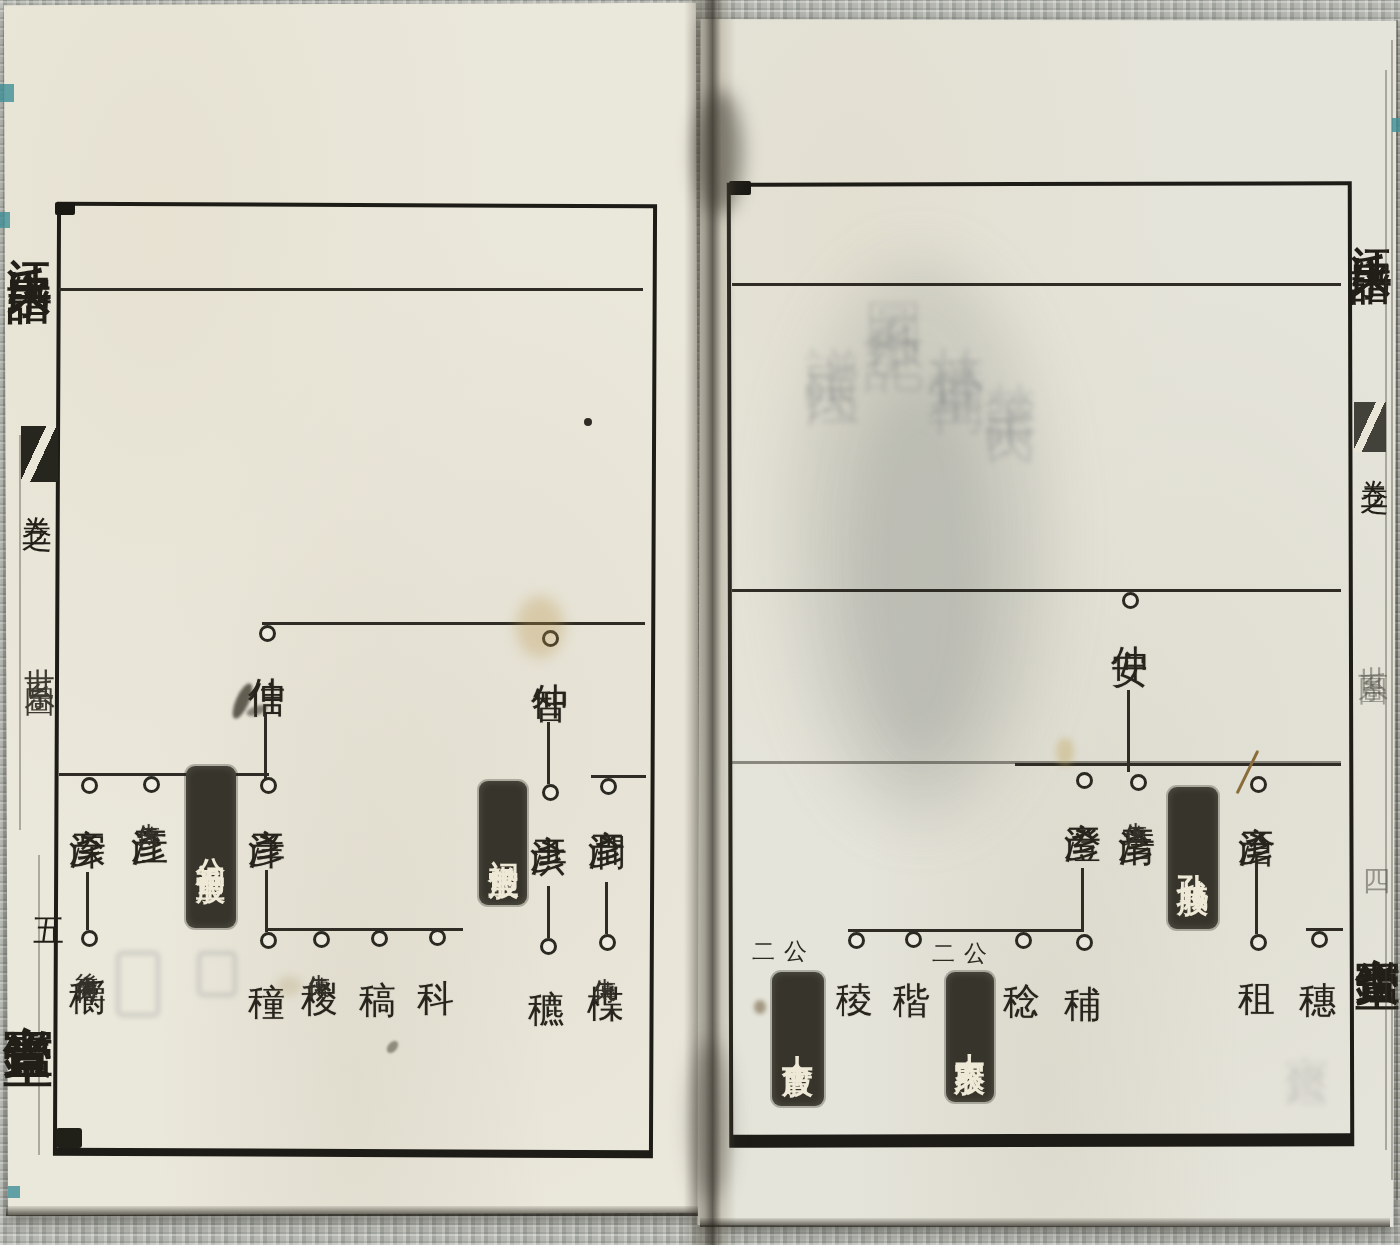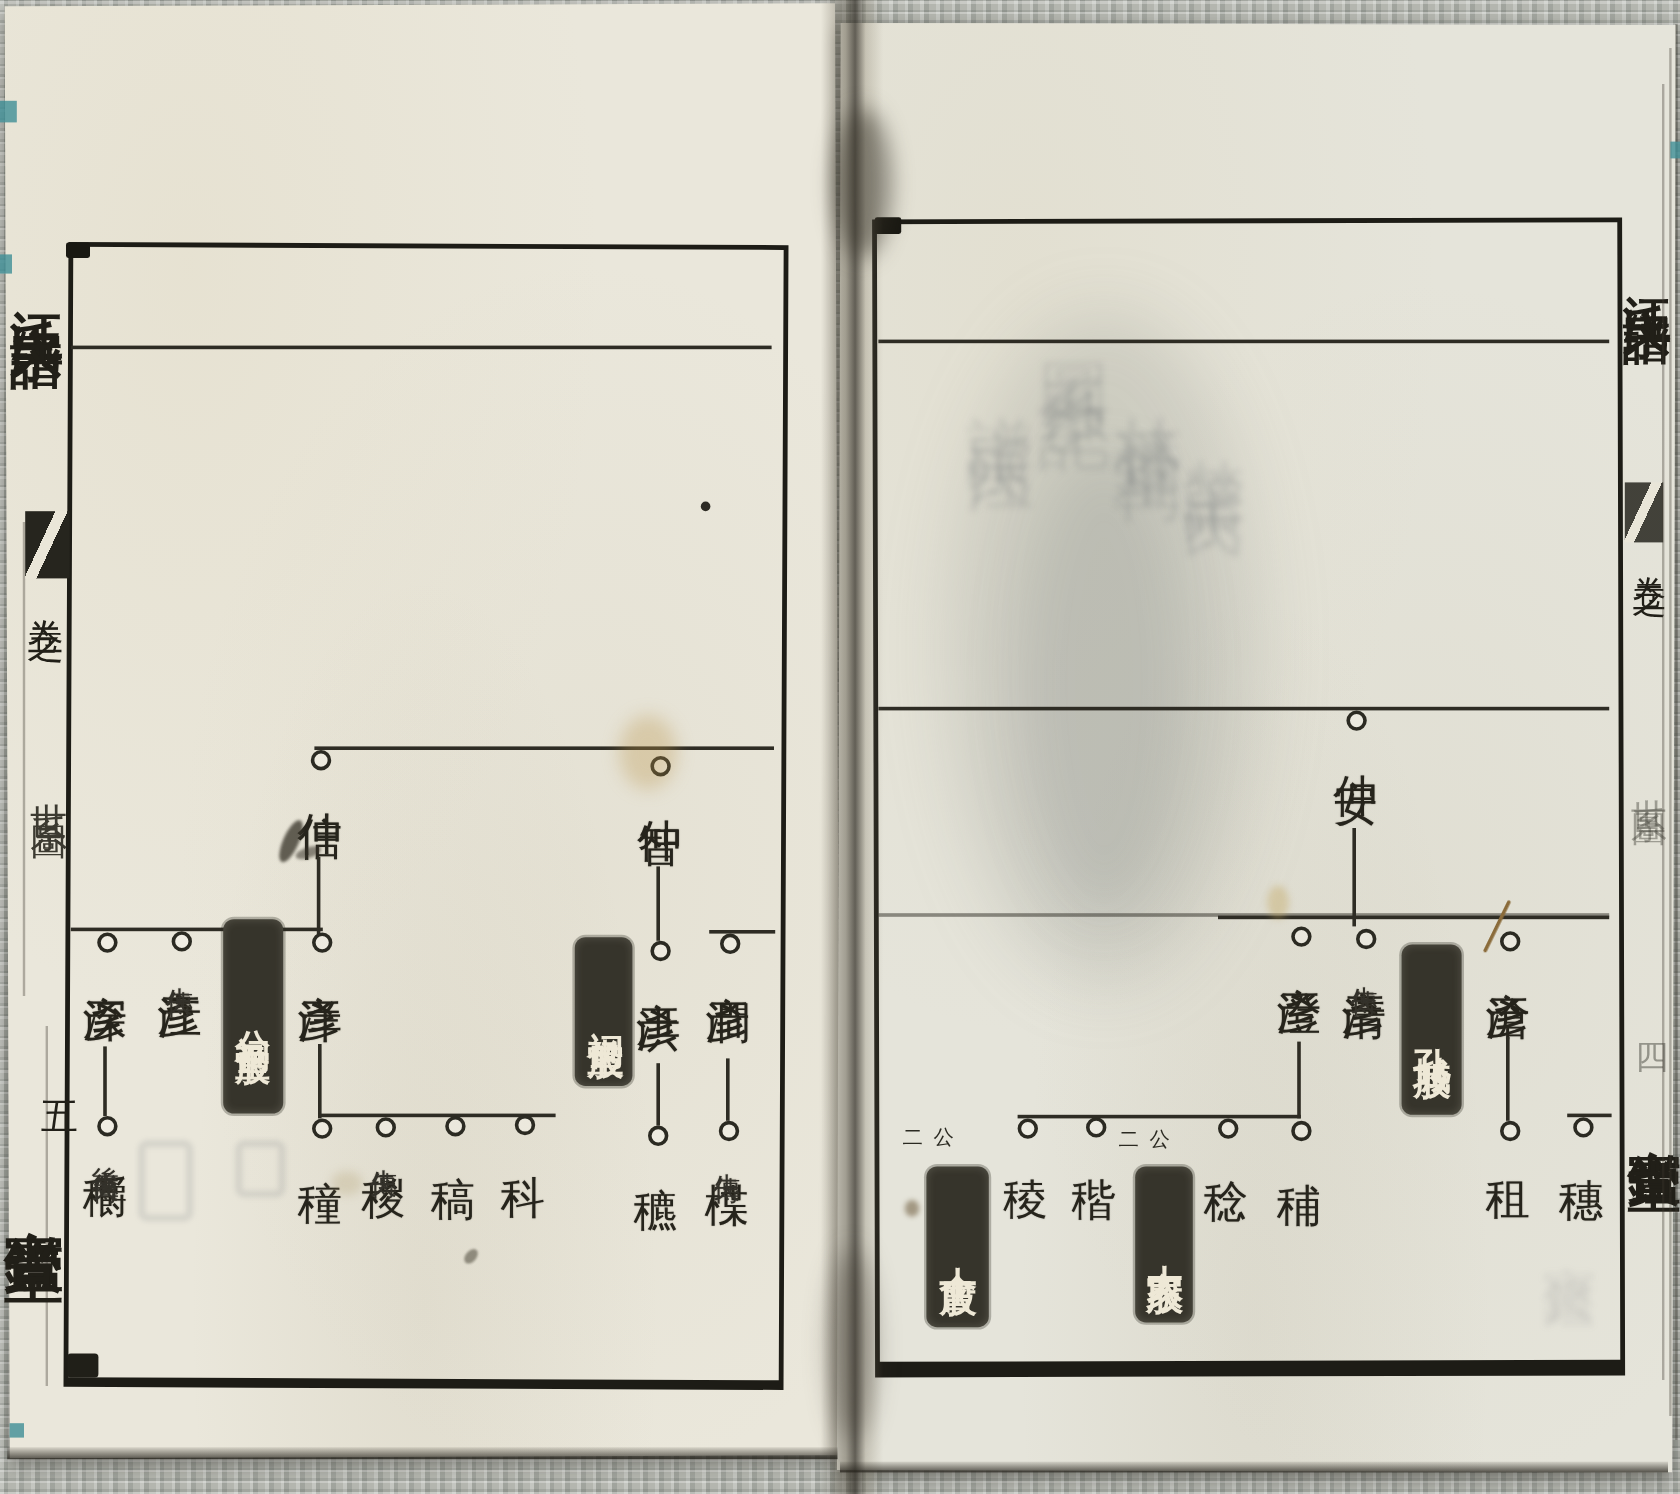--- a/index.html
+++ b/index.html
@@ -23,21 +23,21 @@
   .hline{position:absolute;height:3px;background:#2e2c24;}
   .vline{position:absolute;width:3px;background:#2e2c24;}
   .node{position:absolute;width:11px;height:11px;border:3px solid #2b2a22;border-radius:50%;background:rgba(250,248,240,.4);}
   .person{position:absolute;writing-mode:vertical-rl;text-orientation:upright;
     font-size:37px;line-height:1;letter-spacing:4px;color:#26241c;
     text-shadow:0 0 1px rgba(45,40,30,.55);white-space:nowrap;}
   .person .note{font-size:23px;letter-spacing:3px;color:#33312a;}
   .sbox{position:absolute;background:#36342b;border-radius:9px;display:flex;align-items:center;justify-content:center;
     writing-mode:vertical-rl;text-orientation:upright;color:#eee8d6;font-weight:bold;
     box-shadow:0 0 0 2px rgba(44,42,32,.3), inset 0 0 8px rgba(240,235,215,.18);}
-  .prefix{position:absolute;direction:rtl;font-size:17px;letter-spacing:9px;color:#2b2a22;white-space:nowrap;}
+  .prefix{position:absolute;direction:rtl;font-size:23px;letter-spacing:9px;color:#2b2a22;white-space:nowrap;}
   .margintxt{position:absolute;writing-mode:vertical-rl;text-orientation:upright;color:#211f18;line-height:1;white-space:nowrap;}
   .fishtail{position:absolute;background:linear-gradient(115deg,#26251e 40%,#eae6d8 40%,#eae6d8 56%,#26251e 56%);}
   .ghost{position:absolute;writing-mode:vertical-rl;text-orientation:upright;line-height:1;
     color:rgba(95,100,108,.17);filter:blur(2.5px);letter-spacing:10px;white-space:nowrap;}
   .ghostbox{position:absolute;border:6px solid rgba(105,110,118,.16);border-radius:8px;filter:blur(2px);}
   .stain{position:absolute;border-radius:50%;pointer-events:none;}
   .fold{position:absolute;left:684px;top:0;width:52px;height:1245px;
     background:linear-gradient(90deg,rgba(90,84,68,0) 0%,rgba(80,73,58,.45) 40%,rgba(42,38,30,.7) 55%,rgba(130,122,102,.3) 72%,rgba(0,0,0,0) 100%);}
   .edge{position:absolute;background:linear-gradient(180deg,rgba(60,55,44,.1),rgba(35,32,25,.75));}
   .creaseline{position:absolute;width:2px;background:rgba(60,55,45,.35);}

